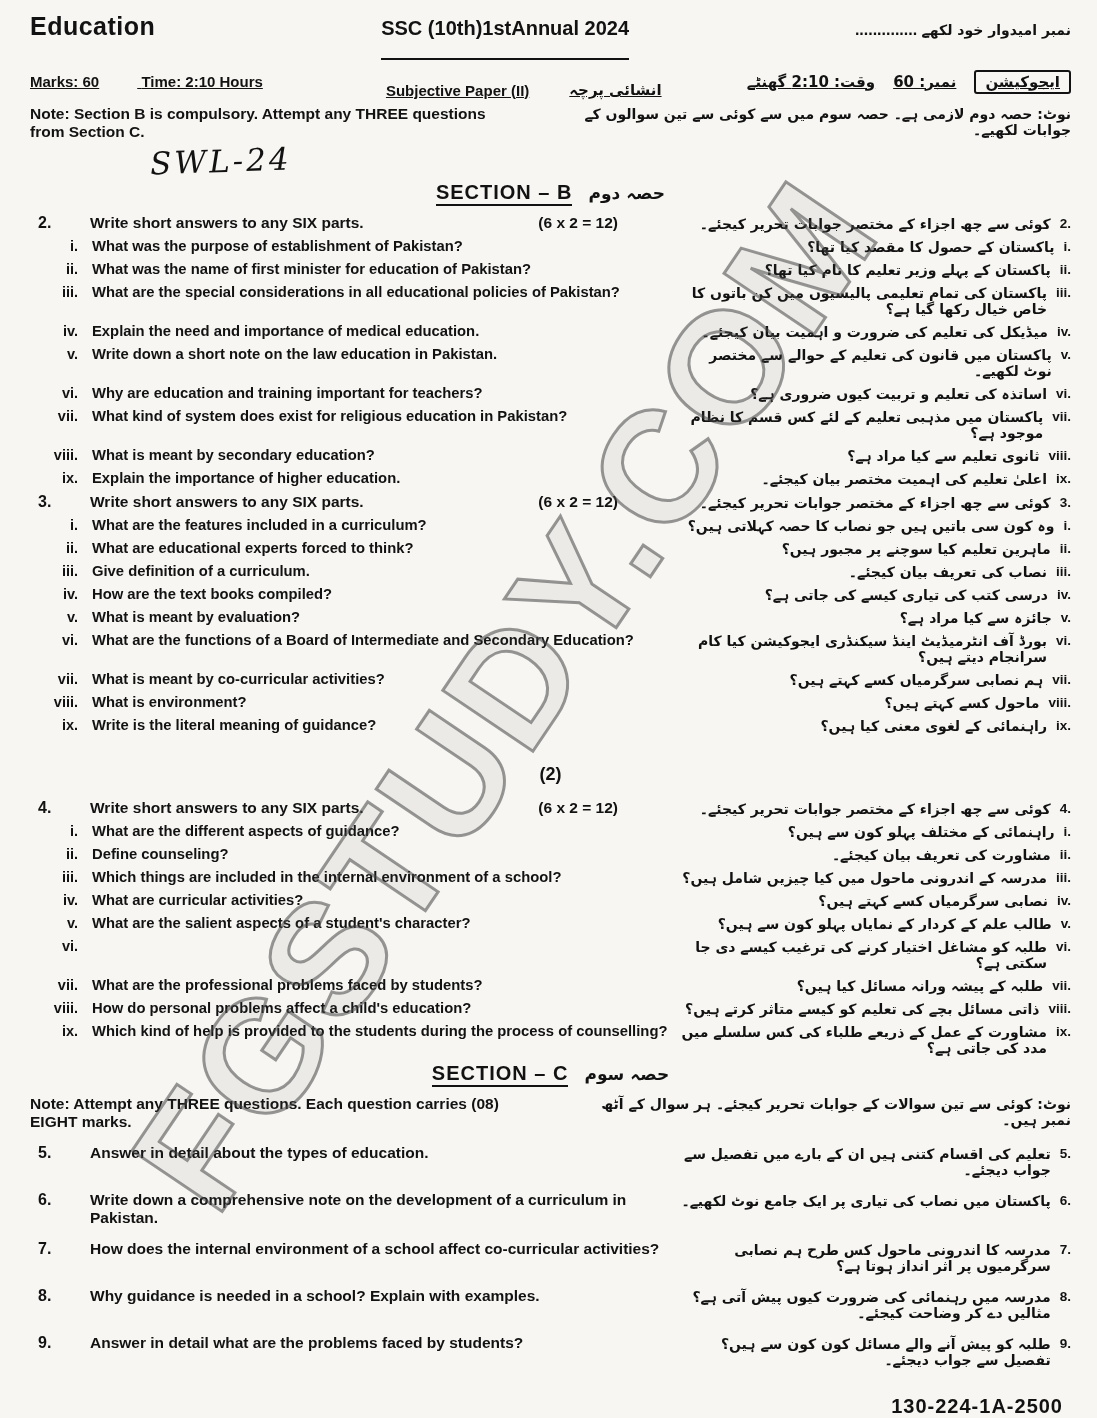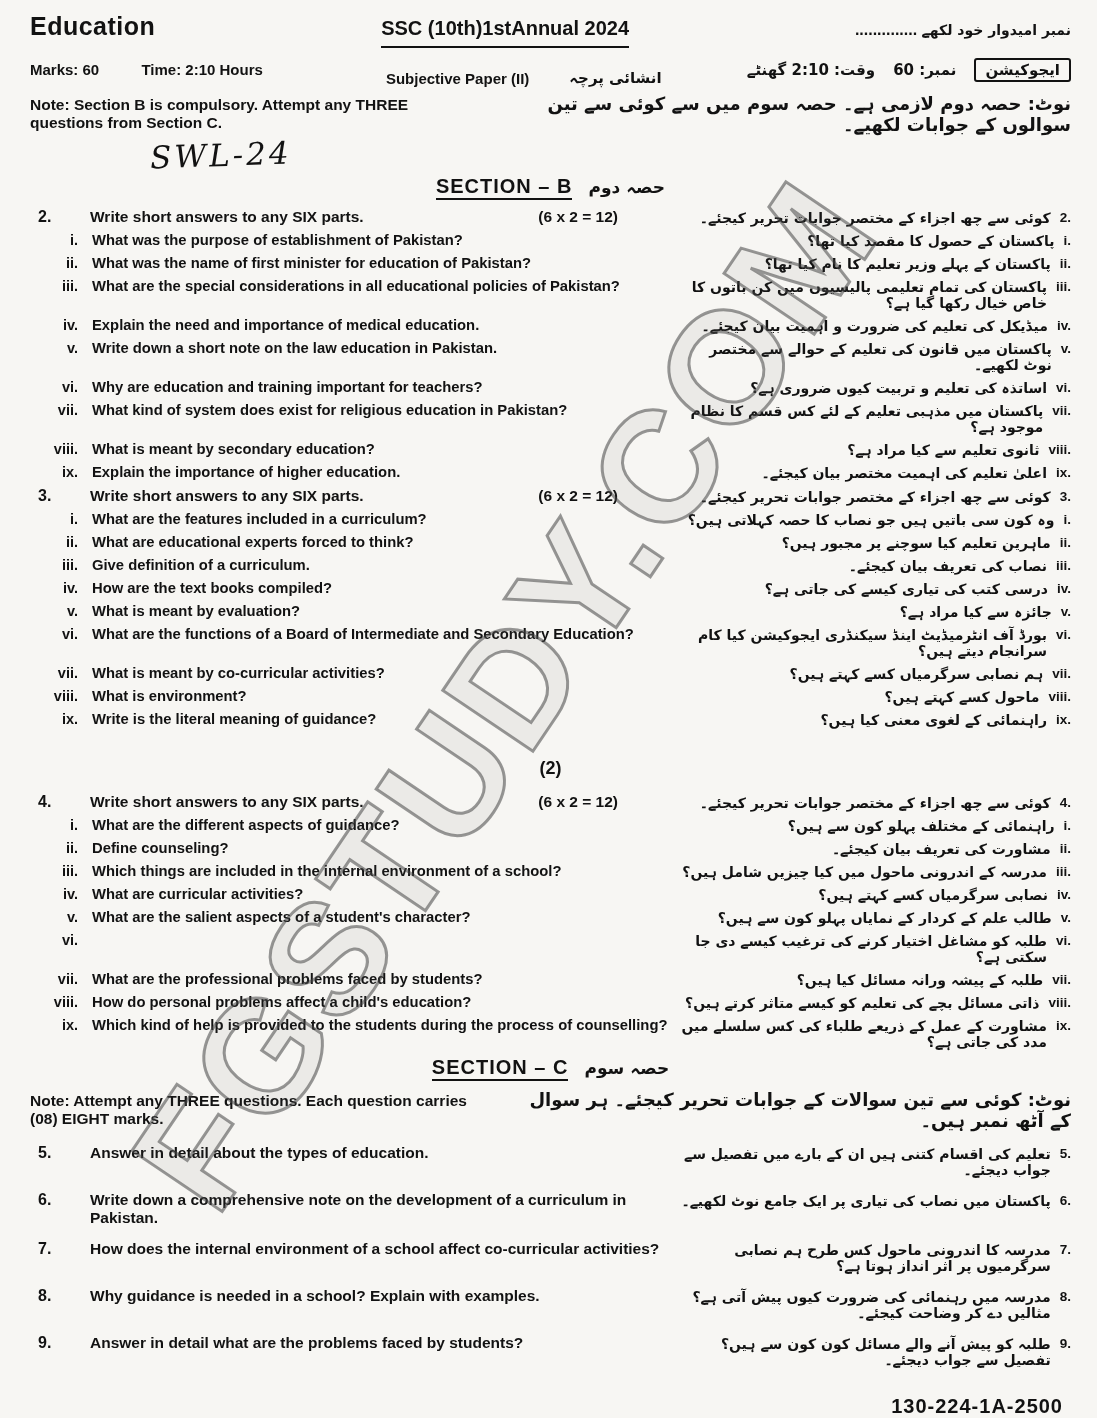--- a/index.html
+++ b/index.html
@@ -7,33 +7,33 @@
     width:1097px;height:1418px;
     background:#f7f6f3;
     color:#121212;
     font-family:"Liberation Sans", sans-serif;
     position:relative;overflow:hidden;
   }
   .page{position:absolute;inset:0;padding:12px 26px 8px 30px;z-index:2;}
   
   .hdr{display:flex;justify-content:space-between;align-items:baseline;}
   .subject-en{font-size:25px;font-weight:800;letter-spacing:.5px;}
-  .paper-title{font-size:20px;font-weight:800;border-bottom:2.5px solid #121212;padding-bottom:6px;}
+  .paper-title{font-size:20px;font-weight:800;border-bottom:2.5px solid #121212;padding-bottom:18px;}
   .hand-ur{font-family:"DejaVu Sans",sans-serif;font-size:14px;font-weight:700;transform:rotate(-1deg);}
   .dots{letter-spacing:2px;font-weight:700;}
-  .meta{display:flex;justify-content:space-between;align-items:center;margin-top:4px;font-size:15px;}
+  .meta{display:flex;justify-content:space-between;align-items:center;margin-top:4px;font-size:15px;text-decoration:underline;}
   .meta-left span{margin-right:38px;font-weight:700;}
   .meta-center{display:flex;gap:40px;align-items:center;margin-top:17px;}
   .paper-type{font-weight:800;font-size:15px;}
   .ur{font-family:"DejaVu Sans",sans-serif;font-weight:700;}
   .subject-ur-box{border:2.5px solid #121212;border-radius:3px;padding:1px 9px;font-size:15px;}
   .meta-right{display:flex;gap:18px;align-items:center;direction:rtl;}
   .note-row{display:flex;justify-content:space-between;align-items:baseline;margin-top:6px;gap:48px;}
   .note-en{font-weight:800;font-size:15.5px;}
-  .note-ur{font-size:18px;}
+  .note-ur{font-size:14px;}
   .handwritten{
     font-family:"DejaVu Serif",serif;font-style:italic;font-size:31px;
     margin:2px 0 0 120px;transform:rotate(-2deg);display:inline-block;letter-spacing:3px;
   }
   
   .section-head{display:flex;justify-content:center;align-items:baseline;gap:16px;margin:2px 0 8px 0;}
   .section-title{font-size:20px;font-weight:800;border-bottom:2.5px solid #121212;letter-spacing:1px;}
   .section-ur{font-size:17px;}
   
   .row{display:flex;justify-content:space-between;align-items:baseline;margin:6px 0;}

